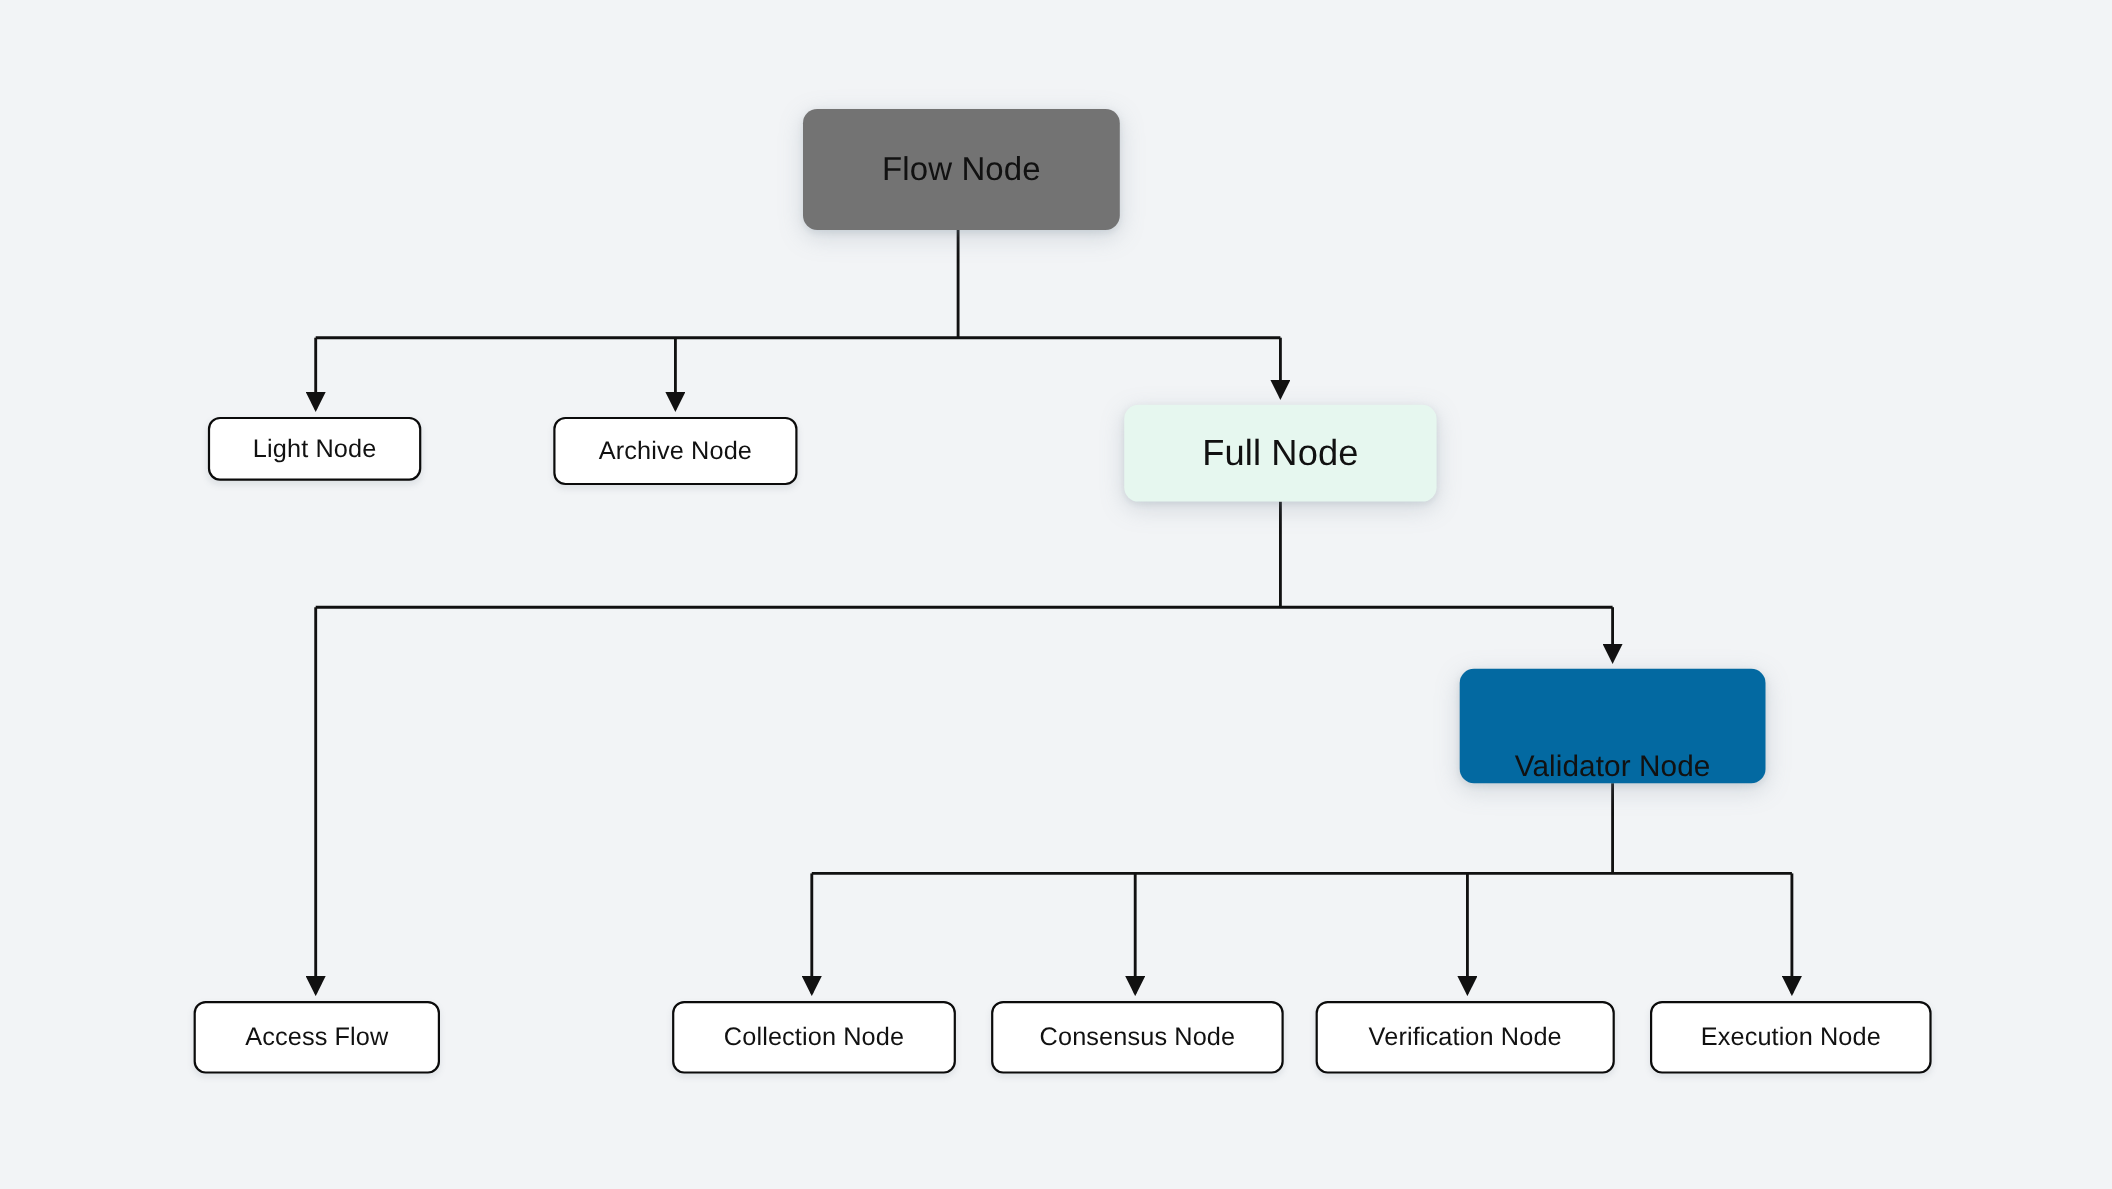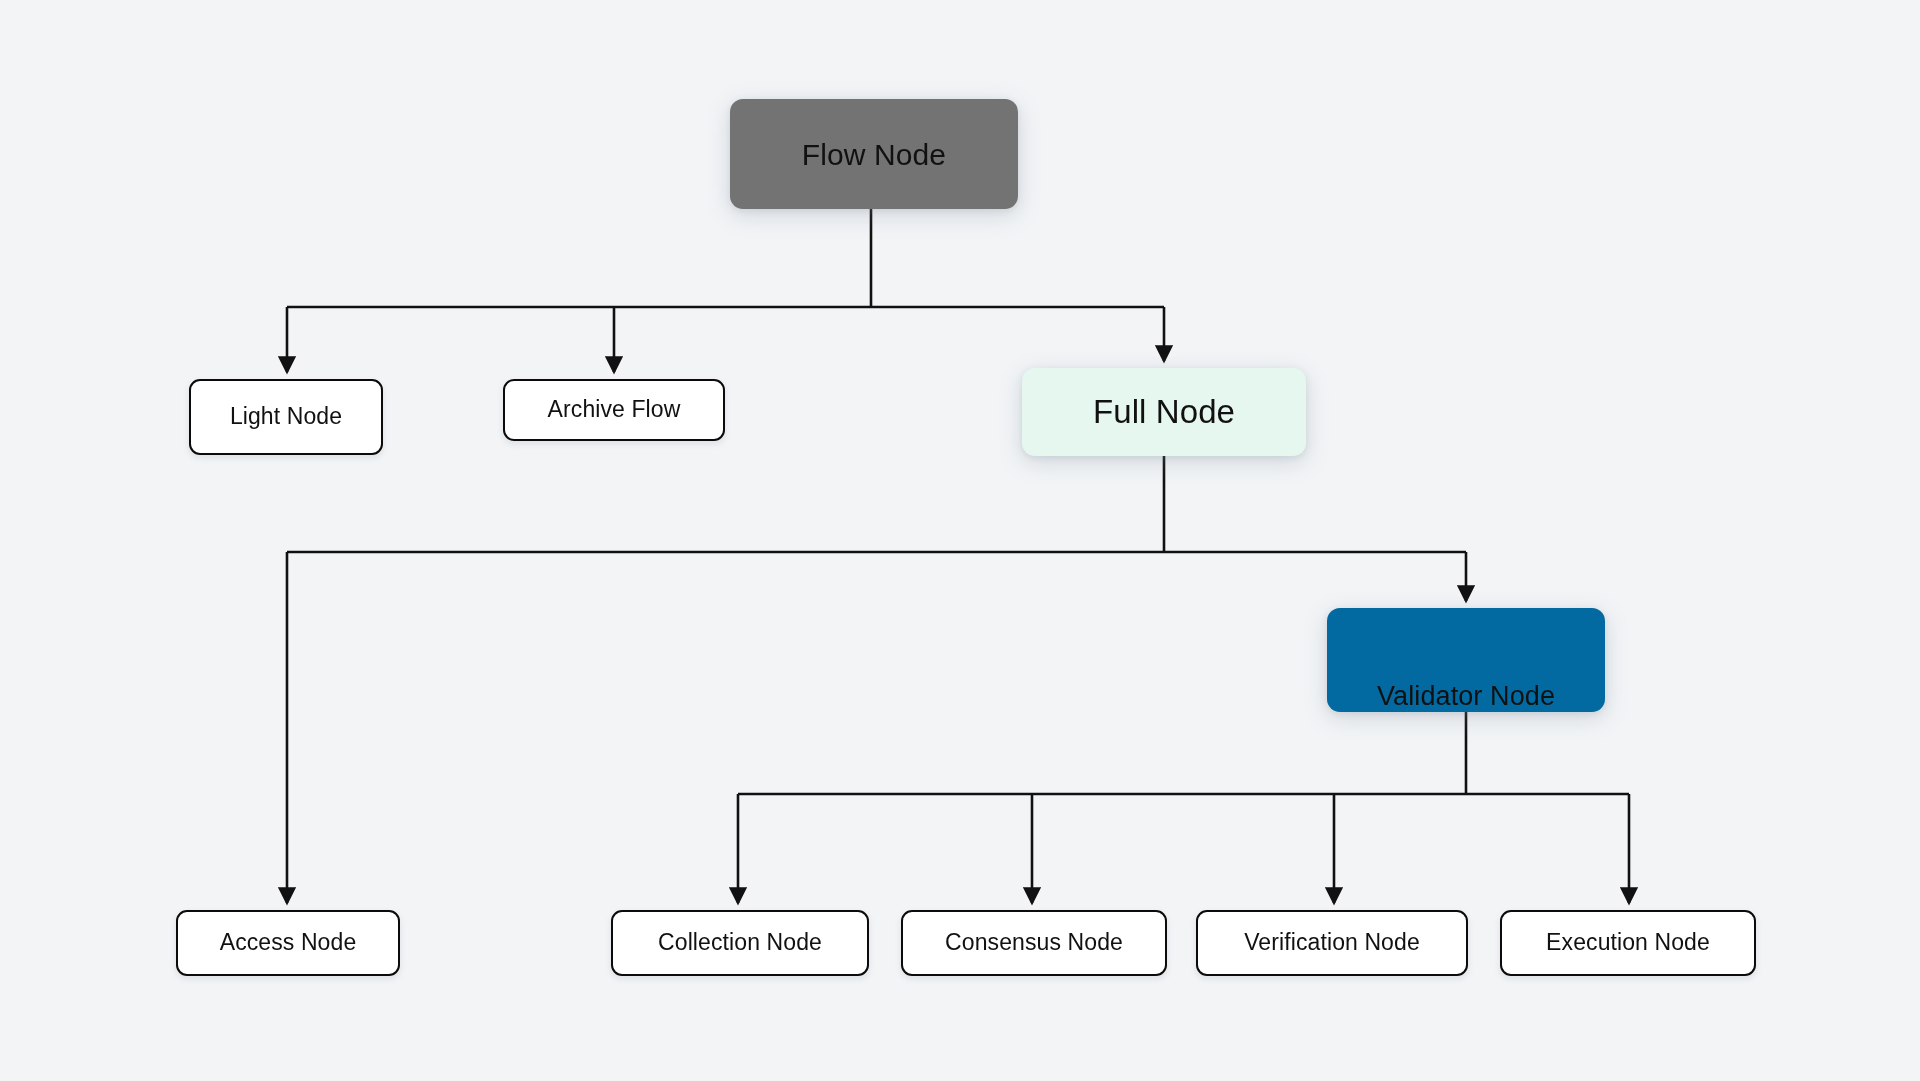--- a/index.html
+++ b/index.html
@@ -111,38 +111,38 @@
       <path d="M 1032 794 L 1032 903" marker-end="url(#arrow)"></path>
       <path d="M 1334 794 L 1334 903" marker-end="url(#arrow)"></path>
       <path d="M 1629 794 L 1629 903" marker-end="url(#arrow)"></path>
     </g>
   </svg>
 
   <div class="node tinted tier-root" id="n-flow" style="left: 730px; top: 99px; width: 288px; height: 110px; background: #737373;">
     <span class="node-label">Flow Node</span>
   </div>
 
-  <div class="node leaf" id="n-light" style="left: 189px; top: 379px; width: 194px; height: 76px; background: rgb(255, 255, 255);">
+  <div class="node leaf" id="n-light" style="left: 189px; top: 379px; width: 194px; height: 58px; background: rgb(255, 255, 255);">
     <span class="node-label">Light Node</span>
   </div>
 
   <div class="node leaf" id="n-archive" style="left: 503px; top: 379px; width: 222px; height: 62px; background: rgb(255, 255, 255);">
-    <span class="node-label">Archive Flow</span>
+    <span class="node-label">Archive Node</span>
   </div>
 
   <div class="node tinted tier-full" id="n-full" style="left: 1022px; top: 368px; width: 284px; height: 88px; background: rgb(230, 247, 239);">
     <span class="node-label">Full Node</span>
   </div>
 
   <div class="node tinted tier-val" id="n-validator" style="left: 1327px; top: 608px; width: 278px; height: 104px; background: #0369a1; align-items: flex-end;">
     <span class="node-label">Validator Node</span>
   </div>
 
   <div class="node leaf" id="n-access" style="left: 176px; top: 910px; width: 224px; height: 66px; background: rgb(255, 255, 255);">
-    <span class="node-label">Access Node</span>
+    <span class="node-label">Access Flow</span>
   </div>
 
   <div class="node leaf" id="n-consensus" style="left: 901px; top: 910px; width: 266px; height: 66px; background: rgb(255, 255, 255);">
     <span class="node-label">Consensus Node</span>
   </div>
 
   <div class="node leaf" id="n-collection" style="left: 611px; top: 910px; width: 258px; height: 66px; background: rgb(255, 255, 255);">
     <span class="node-label">Collection Node</span>
   </div>
 

